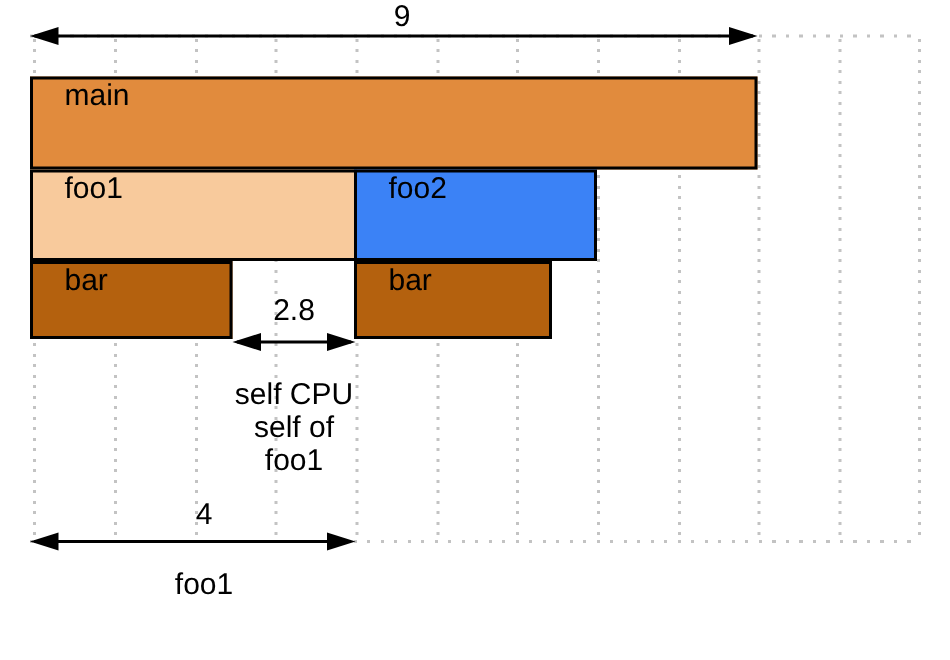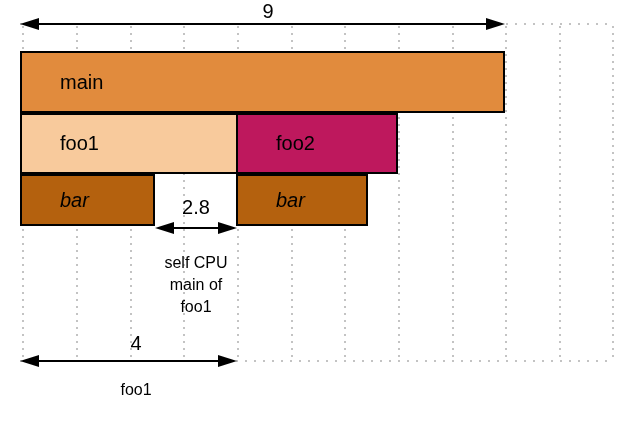--- a/index.html
+++ b/index.html
@@ -28,29 +28,28 @@
     height: 2px;
     background-image: repeating-linear-gradient(to right, #c3c3c3 0 2px, transparent 2px 9px);
     z-index: 1;
   }
   
   .frame {
     position: absolute;
     box-sizing: border-box;
     border: 2px solid #000000;
     display: flex;
-    align-items: center;
-    padding-left: 38px;
+    padding-left: 21px;
     font-size: 20px;
     z-index: 2;
   }
   .fill-main { background: #e18b3d; }
   .fill-foo1 { background: #f8ca9c; }
-  .fill-foo2 { background: #be185d; }
-  .fill-bar  { background: #b4610e; font-style: italic; }
+  .fill-foo2 { background: #3b82f6; }
+  .fill-bar  { background: #b4610e; }
   
   .arrow { position: absolute; height: 12px; z-index: 3; }
   .arrow .shaft {
     position: absolute; left: 3px; right: 3px; top: 5px; height: 2px;
     background: #000000;
   }
   .arrow .head-l {
     position: absolute; left: 0; top: 0; width: 0; height: 0;
     border-top: 6px solid transparent; border-bottom: 6px solid transparent;
     border-right: 19px solid #000000;
@@ -65,21 +64,21 @@
     position: absolute;
     transform: translateX(-50%);
     font-size: 20px;
     line-height: 22px;
     white-space: nowrap;
     z-index: 3;
   }
   .caption {
     position: absolute;
     transform: translateX(-50%);
-    font-size: 16px;
+    font-size: 20px;
     line-height: 22px;
     text-align: center;
     white-space: nowrap;
     z-index: 3;
   }
 </style>
 </head>
 <body>
 
 <div class="canvas">
@@ -124,21 +123,21 @@
   </div>
 
   <div class="measure-value" style="left:196px; top:196px">2.8</div>
   <div class="arrow" style="left:155px; top:222px; width:82px">
     <div class="head-l"></div>
     <div class="shaft"></div>
     <div class="head-r"></div>
   </div>
   <div class="caption" style="left:196px; top:252px">
     <div>self CPU</div>
-    <div>main of</div>
+    <div>self of</div>
     <div>foo1</div>
   </div>
 
   <div class="measure-value" style="left:136px; top:332px">4</div>
   <div class="arrow" style="left:20px; top:355px; width:217px">
     <div class="head-l"></div>
     <div class="shaft"></div>
     <div class="head-r"></div>
   </div>
   <div class="caption" style="left:136px; top:379px">

